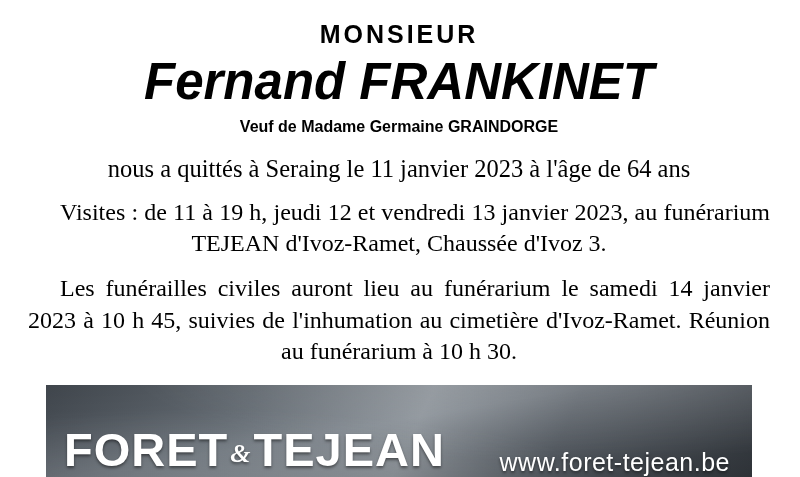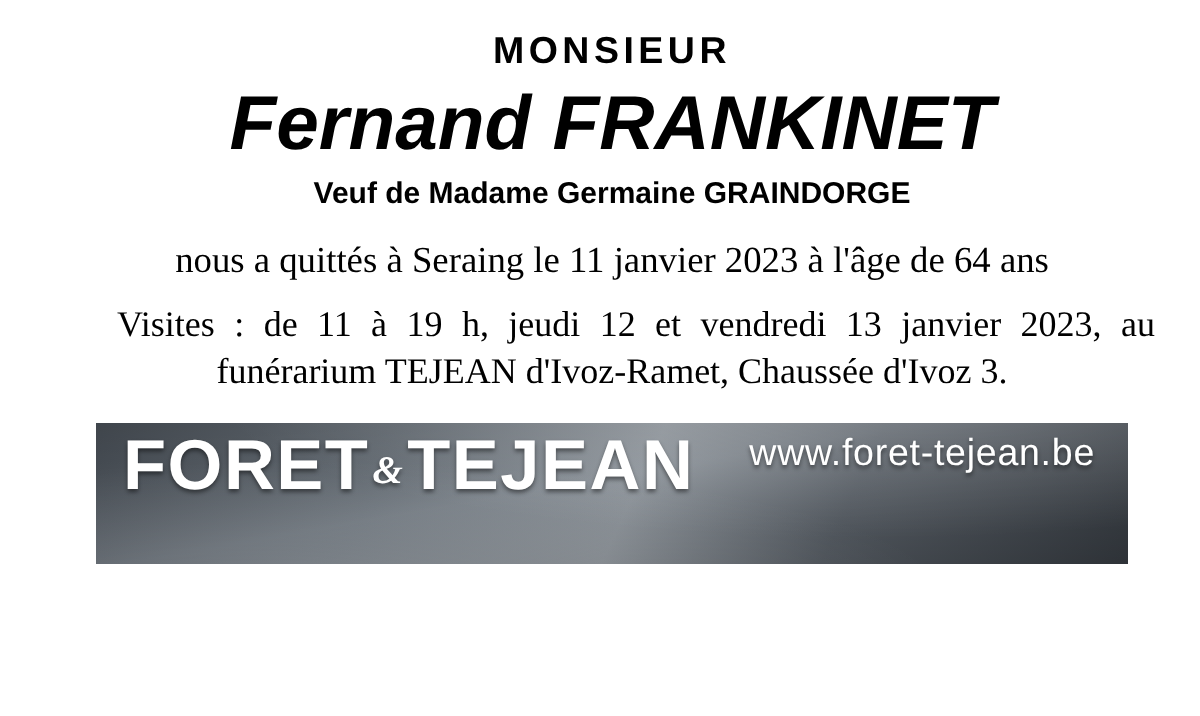--- a/index.html
+++ b/index.html
@@ -11,21 +11,21 @@
     height: 477px;
     background: #ffffff;
     font-family: "Liberation Serif", serif;
     color: #000000;
     overflow: hidden;
   }
   .notice {
     width: 800px;
     height: 477px;
     box-sizing: border-box;
-    padding: 14px 30px 0 46px;
+    padding: 14px 30px 0 28px;
     display: flex;
     flex-direction: column;
   }
   .title-line {
     text-align: center;
     font-family: "Liberation Sans", sans-serif;
     font-weight: bold;
     font-size: 25px;
     letter-spacing: 3px;
     margin-top: 6px;
@@ -39,21 +39,21 @@
     letter-spacing: 0px;
     line-height: 1.12;
     margin-top: 2px;
     margin-bottom: 2px;
     font-style: italic;
   }
   .spouse-line {
     text-align: center;
     font-family: "Liberation Sans", sans-serif;
     font-weight: bold;
-    font-size: 20px;
+    font-size: 16px;
     margin-top: 6px;
     margin-bottom: 8px;
   }
   .body-line {
     text-align: center;
     font-size: 24.5px;
     line-height: 1.26;
     margin-top: 10px;
   }
   .para {
@@ -67,21 +67,21 @@
   .para-2 {
     margin-top: 14px;
   }
   .banner {
     margin: 18px 18px 0 18px;
     height: 94px;
     background: linear-gradient(115deg, #4d545c 0%, #6c747c 28%, #8e959c 52%, #5c636b 72%, #3f454c 100%);
     position: relative;
     overflow: hidden;
     display: flex;
-    align-items: flex-start;
+    align-items: flex-end;
   }
   .banner::before {
     content: "";
     position: absolute;
     left: 0; top: 0; right: 0; bottom: 0;
     background:
       radial-gradient(ellipse at 20% 120%, rgba(255,255,255,0.18), rgba(255,255,255,0) 55%),
       radial-gradient(ellipse at 75% -20%, rgba(255,255,255,0.22), rgba(255,255,255,0) 60%),
       linear-gradient(170deg, rgba(0,0,0,0.18), rgba(0,0,0,0.02) 45%, rgba(0,0,0,0.28));
     pointer-events: none;
@@ -142,20 +142,21 @@
   <div class="title-line">MONSIEUR</div>
 
   <div class="name-line">Fernand FRANKINET</div>
 
   <div class="spouse-line">Veuf de Madame Germaine GRAINDORGE</div>
 
   <div class="body-line">nous a quittés à Seraing le 11 janvier 2023 à l'âge de 64 ans</div>
 
   <div class="para">Visites : de 11 à 19 h, jeudi 12 et vendredi 13 janvier 2023, au funérarium TEJEAN d'Ivoz-Ramet, Chaussée d'Ivoz 3.</div>
 
+  <div class="para para-2">Les funérailles civiles auront lieu au funérarium le samedi 14 janvier 2023 à 10 h 45, suivies de l'inhumation au cimetière d'Ivoz-Ramet. Réunion au funérarium à 10 h 30.</div>
 
   <div class="banner">
     <div class="banner-left">
       <div class="banner-brand"><span>FORET</span><span class="amp">&amp;</span><span>TEJEAN</span></div>
     </div>
     <div class="banner-right">
       <div class="banner-web">www.foret-tejean.be</div>
     </div>
   </div>
 

